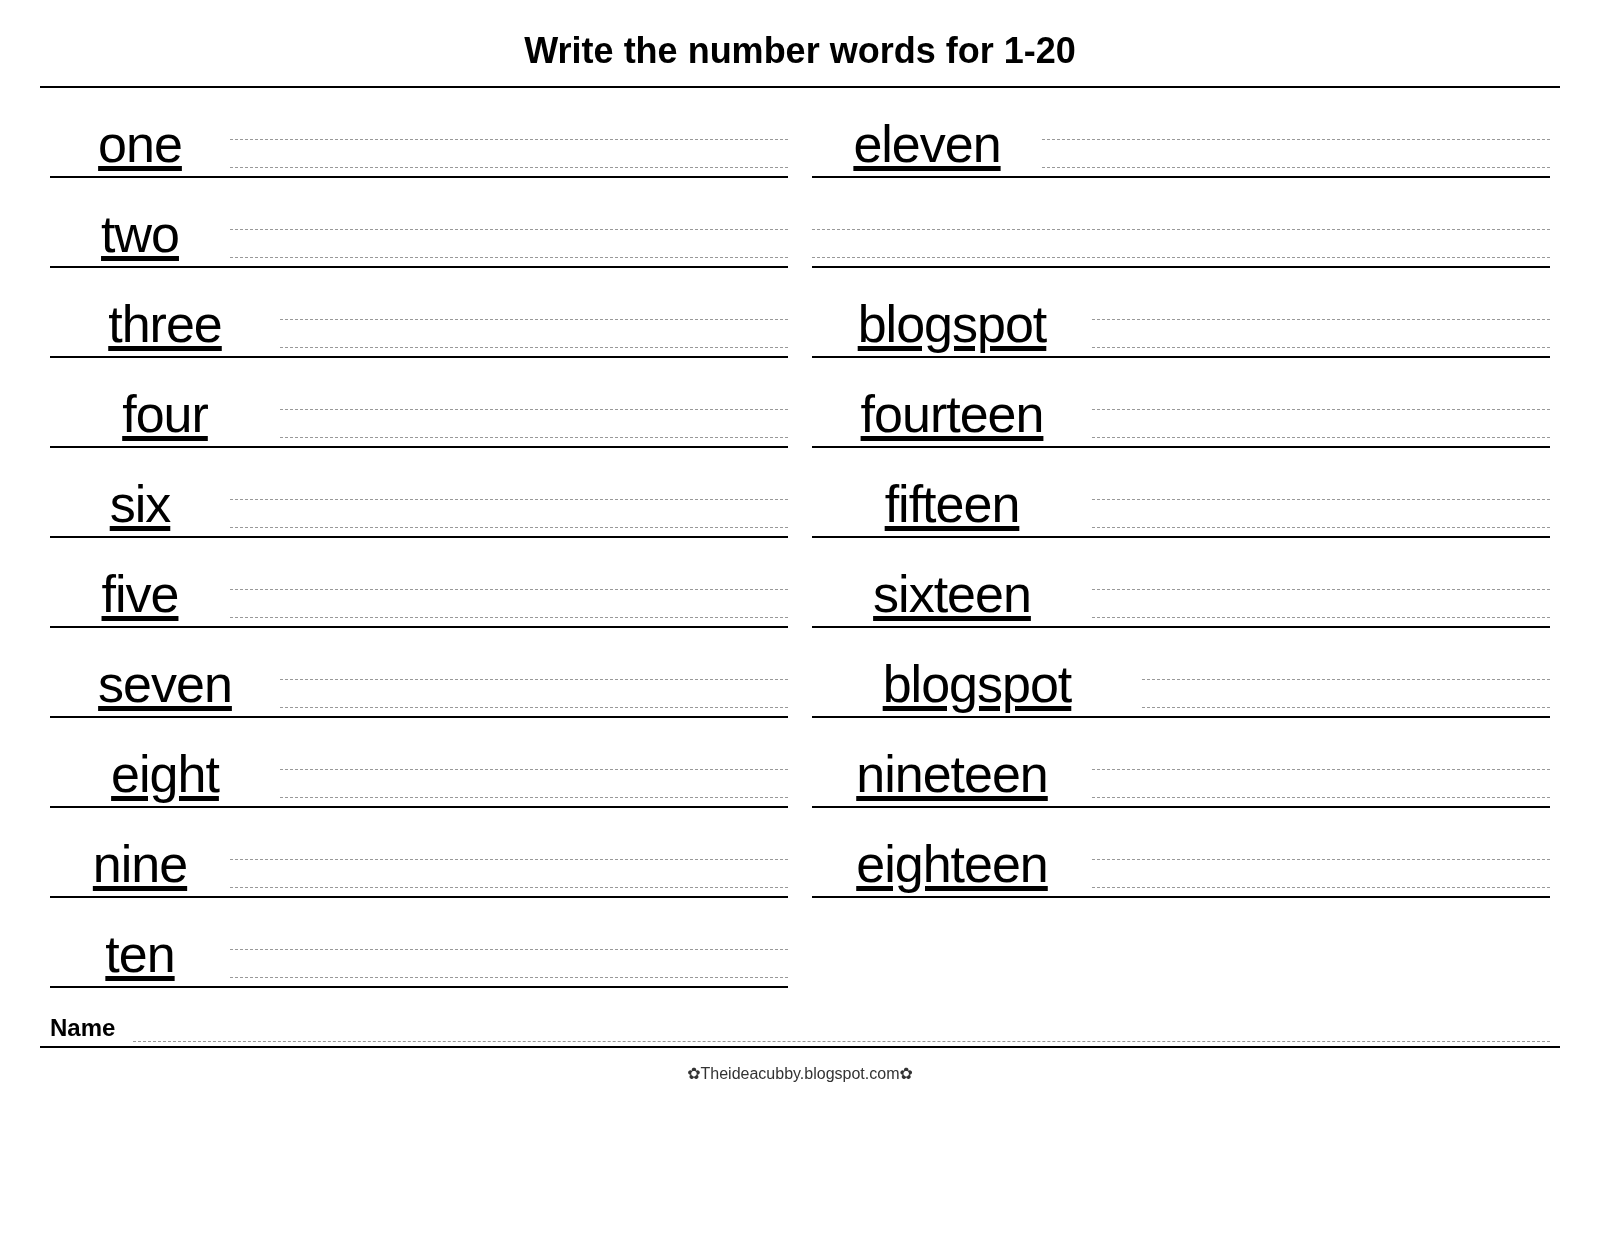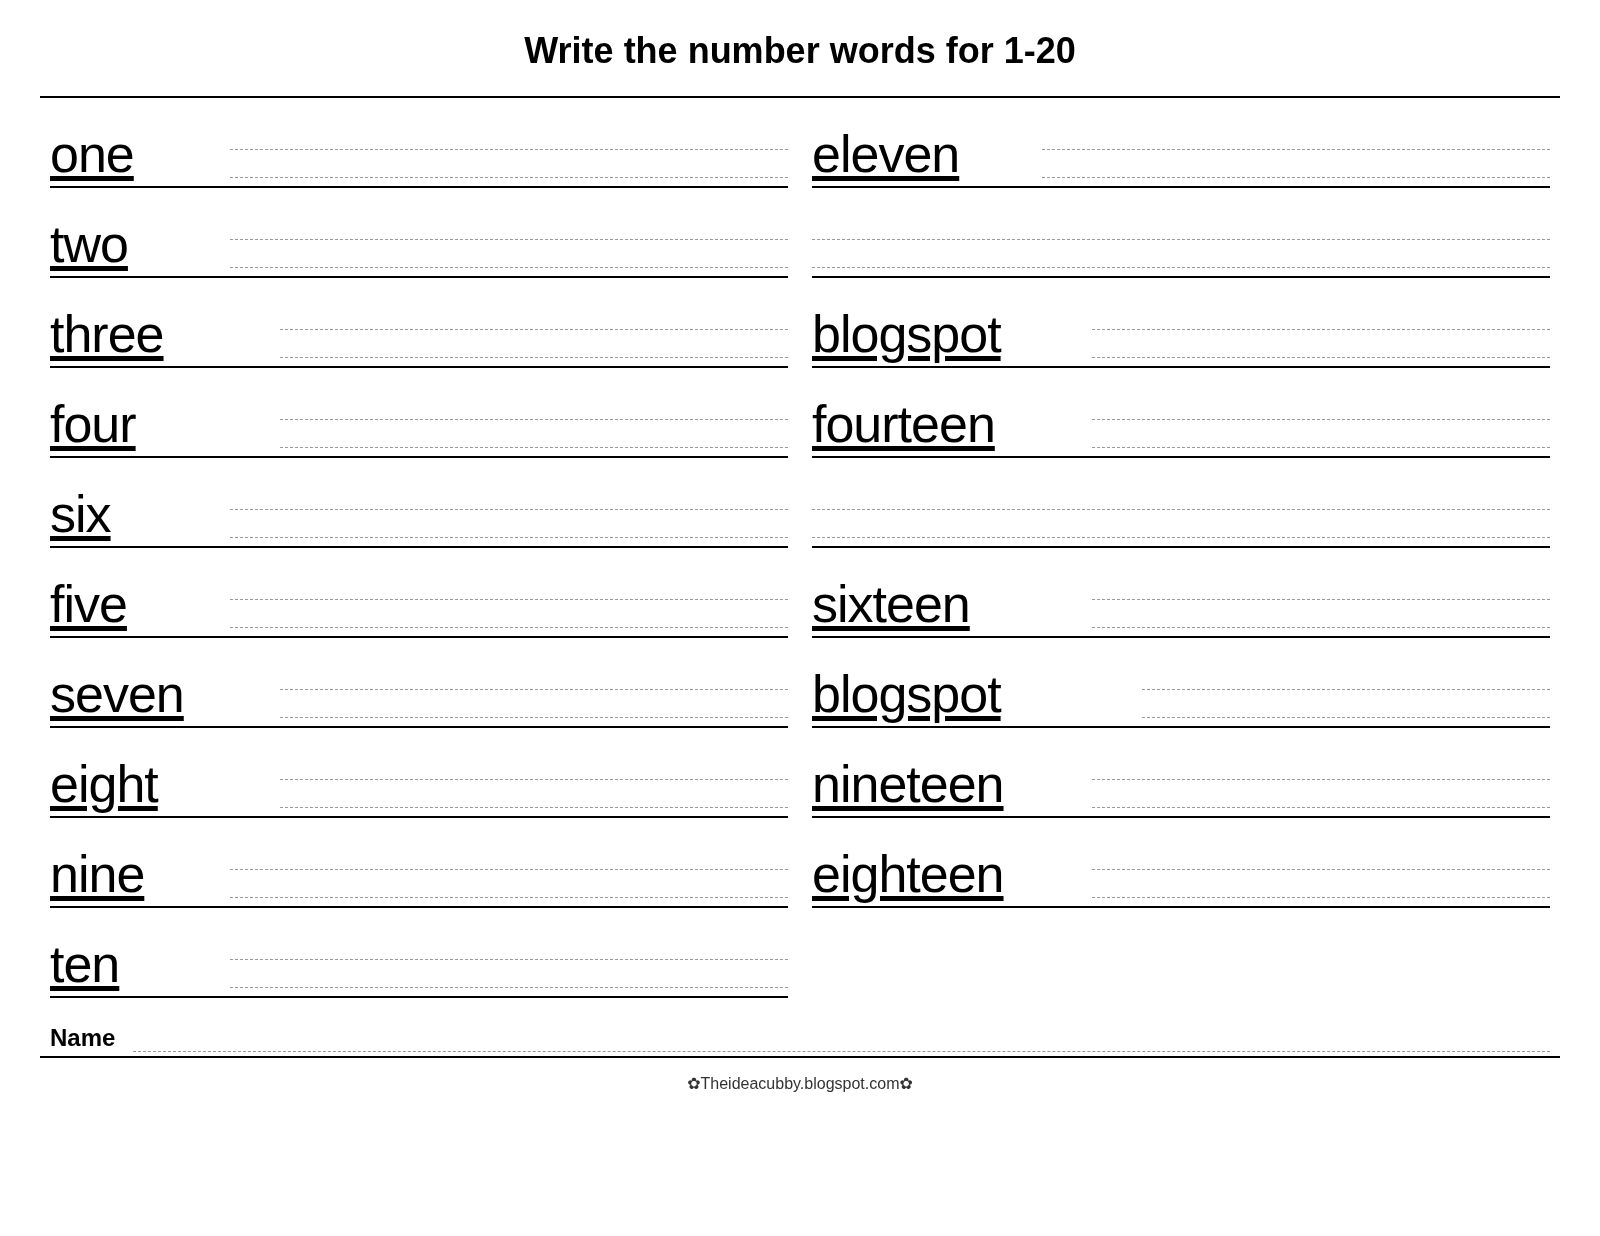--- a/index.html
+++ b/index.html
@@ -11,29 +11,30 @@
       min-height: 1236px;
       padding: 20px 40px 20px 40px;
       position: relative;
     }
 
     .page-title {
       text-align: center;
       font-size: 36px;
       font-weight: bold;
       font-family: Arial, sans-serif;
-      margin-bottom: 24px;
+      margin-bottom: 14px;
       padding-top: 10px;
     }
 
     .worksheet {
       display: grid;
       grid-template-columns: 1fr 1fr;
       gap: 4px;
       width: 100%;
+      text-align: center;
     }
 
     .col {
       padding: 0 10px;
     }
 
     .word-row {
       display: flex;
       align-items: flex-end;
       margin-bottom: 0;
@@ -241,20 +242,21 @@
 
     <div class="word-row">
       <span class="word-label xwide">fourteen</span>
       <div class="lines-container">
         <div class="dline"></div>
         <div class="dline"></div>
       </div>
     </div>
 
     <div class="word-row">
+      <span class="word-label xwide">fifteen</span>
       <div class="lines-container">
         <div class="dline"></div>
         <div class="dline"></div>
       </div>
     </div>
 
     <div class="word-row">
       <span class="word-label xwide">sixteen</span>
       <div class="lines-container">
         <div class="dline"></div>

